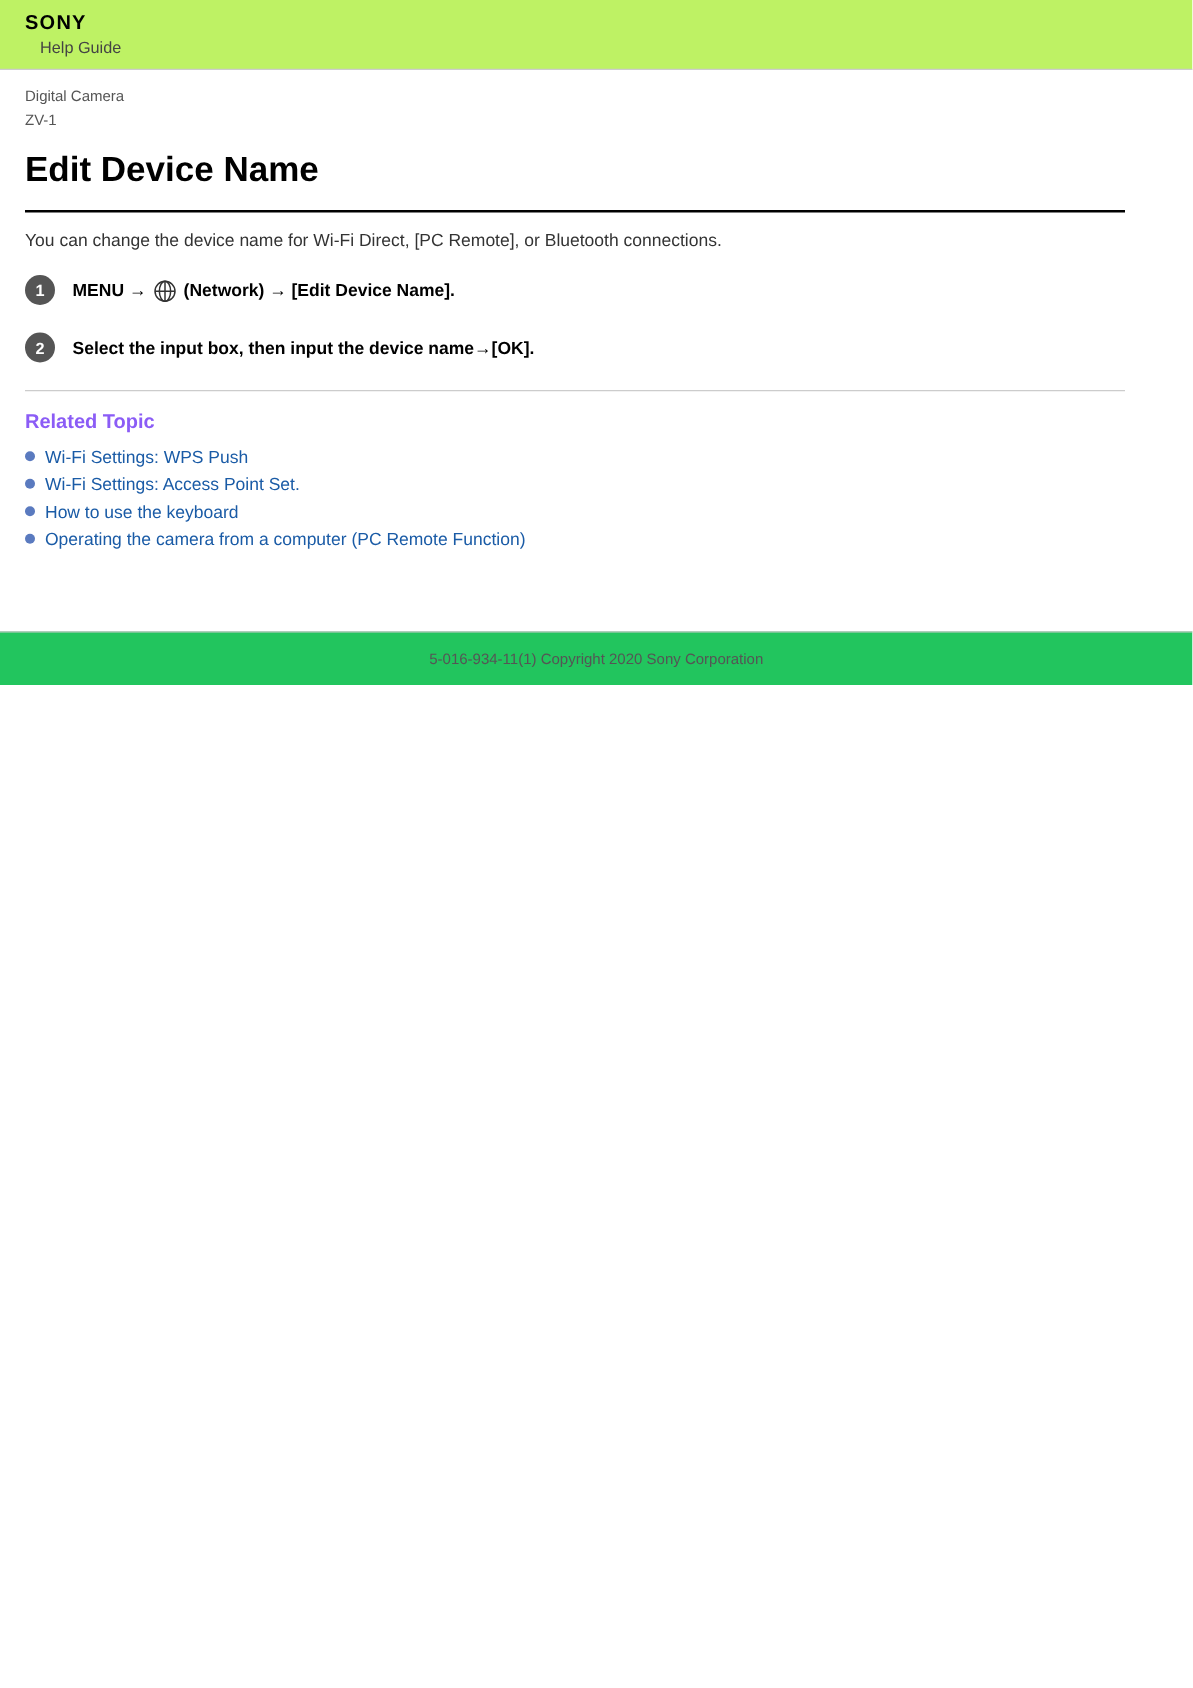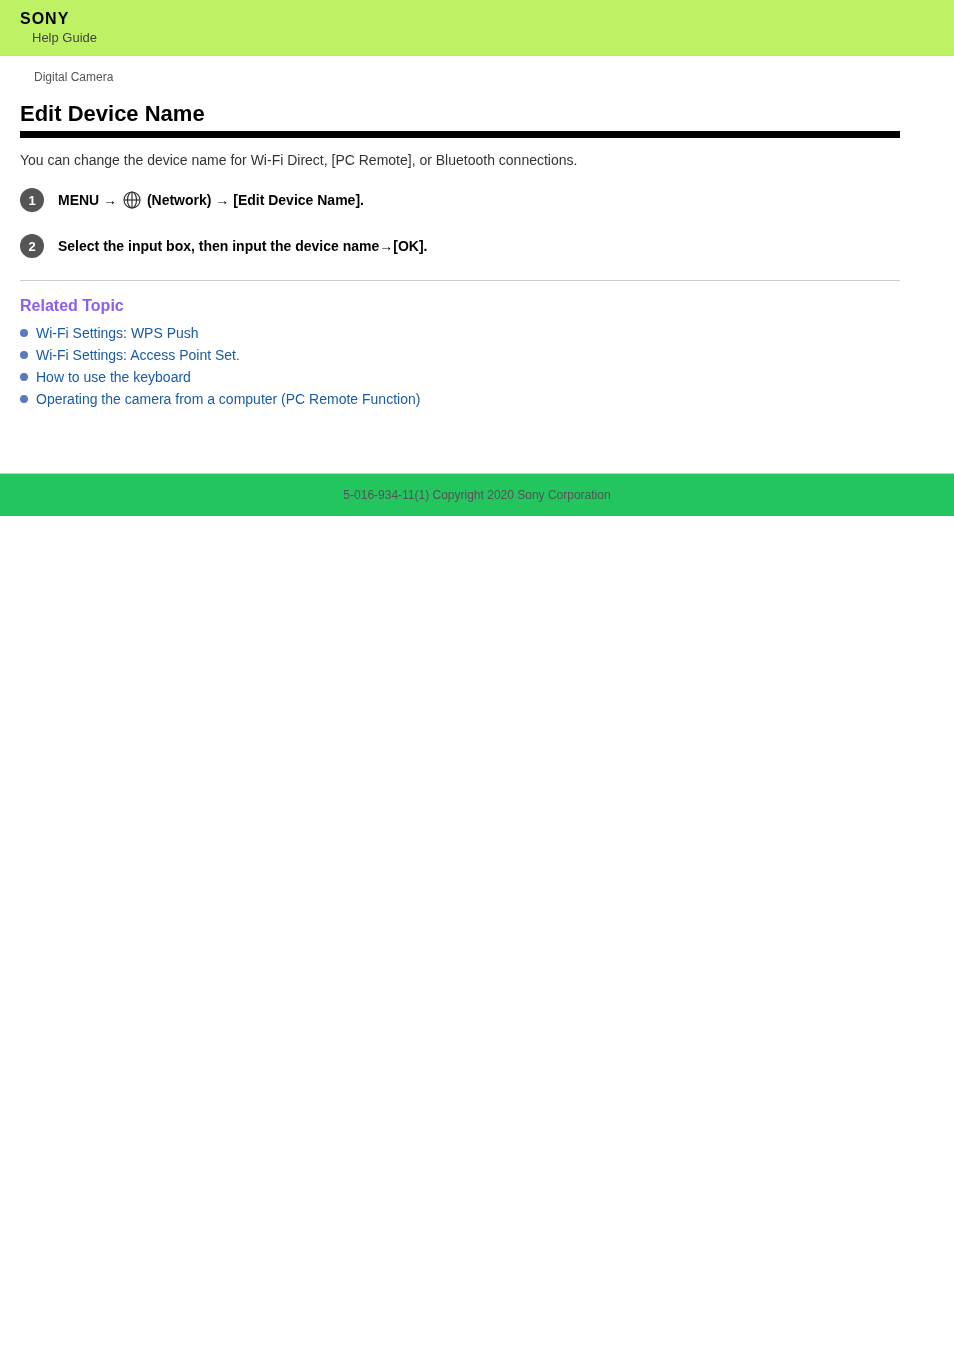--- a/index.html
+++ b/index.html
@@ -32,39 +32,39 @@
 
     .header-subtitle {
       font-size: 13px;
       color: #444;
       margin-top: 2px;
       margin-left: 12px;
     }
 
     
     .breadcrumb {
-      padding: 12px 20px 4px 34px;
+      padding: 12px 20px 4px 20px;
       font-size: 12px;
       color: #555;
       line-height: 1.6;
     }
 
     
     .content {
       padding: 10px 20px 20px 20px;
       max-width: 920px;
     }
 
     .page-title {
-      font-size: 22px;
+      font-size: 28px;
       font-weight: bold;
       color: #000;
       margin-bottom: 14px;
-      padding-bottom: 4px;
-      border-bottom: 7px solid #000000;
+      padding-bottom: 16px;
+      border-bottom: 2px solid #000000;
     }
 
     .intro-text {
       font-size: 14px;
       color: #333;
       margin-bottom: 20px;
       margin-top: 12px;
     }
 
     
@@ -168,20 +168,21 @@
 </head>
 <body>
 
 <div class="header">
   <div class="header-brand">SONY</div>
   <div class="header-subtitle">Help Guide</div>
 </div>
 
 <div class="breadcrumb">
   <div>Digital Camera</div>
+  <div>ZV-1</div>
 </div>
 
 <div class="content">
   <h1 class="page-title">Edit Device Name</h1>
 
   <p class="intro-text">You can change the device name for Wi-Fi Direct, [PC Remote], or Bluetooth connections.</p>
 
   <div class="steps-container">
 
     <div class="step">

